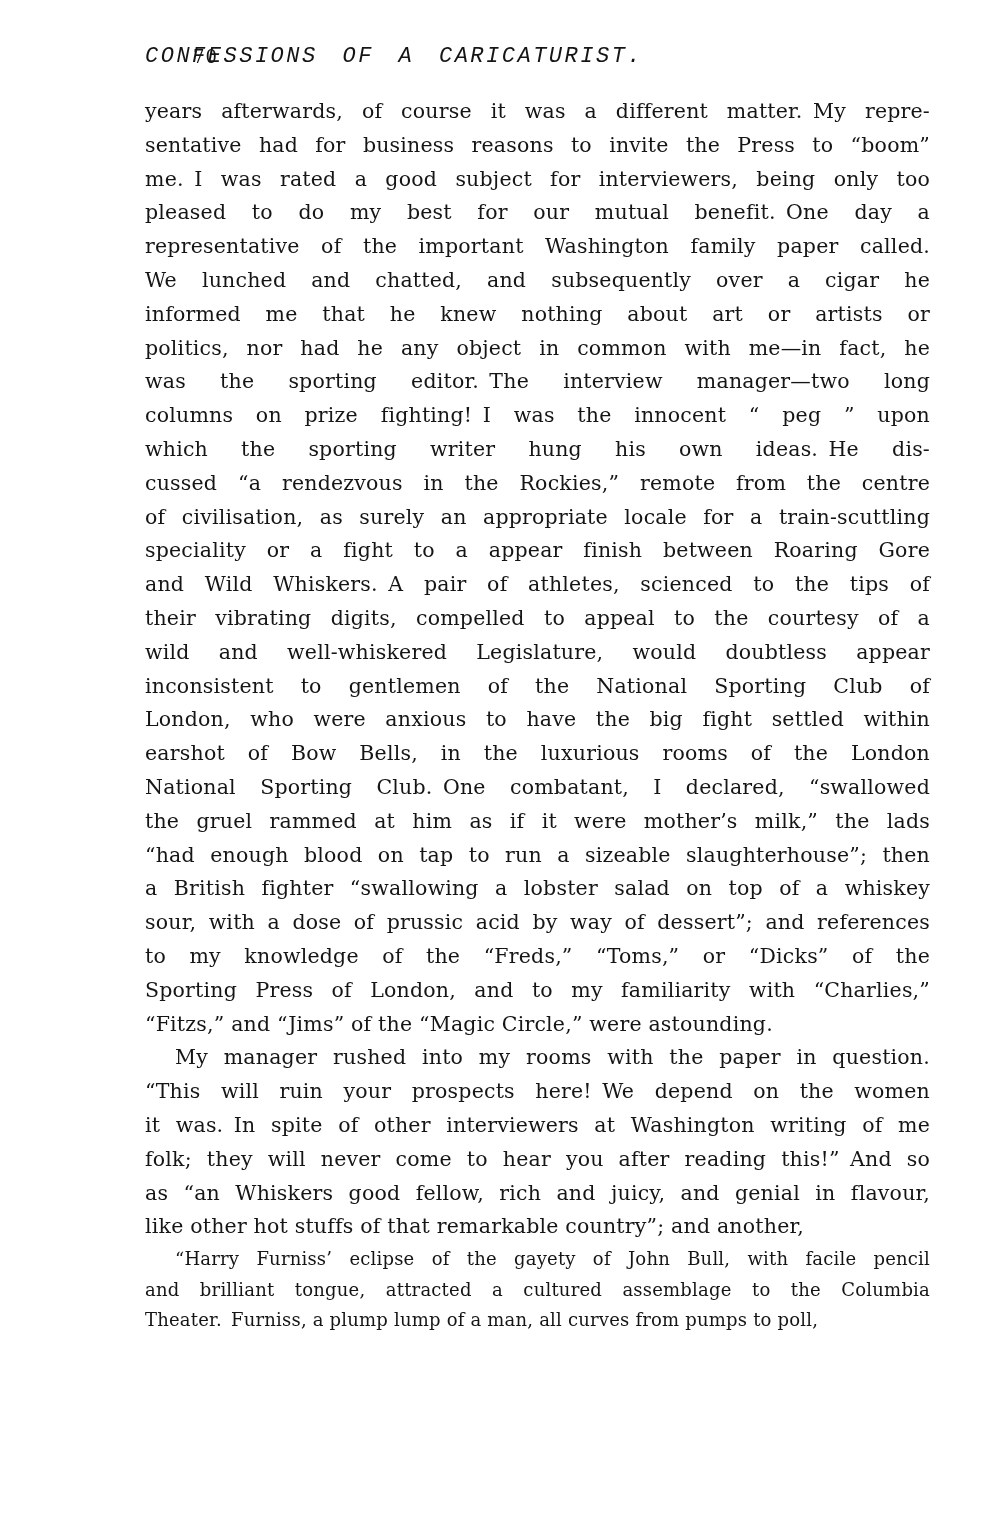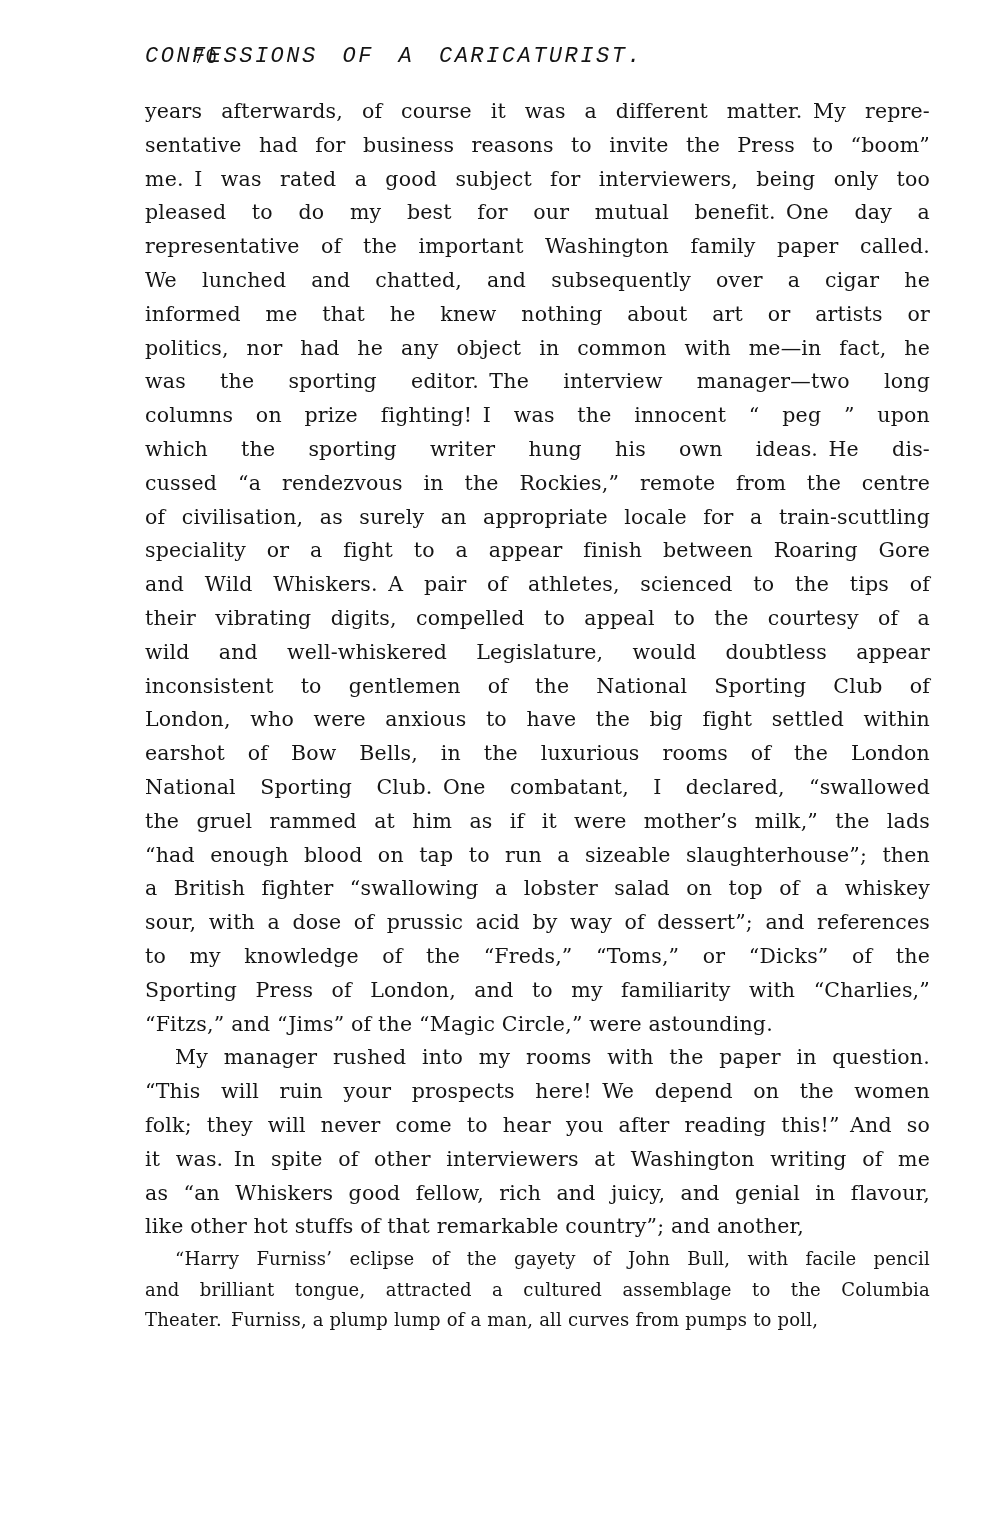--- a/index.html
+++ b/index.html
@@ -98,21 +98,21 @@
       <div class="line body">National Sporting Club. One combatant, I declared, “swallowed</div>
       <div class="line body">the gruel rammed at him as if it were mother’s milk,” the lads</div>
       <div class="line body">“had enough blood on tap to run a sizeable slaughterhouse”; then</div>
       <div class="line body">a British fighter “swallowing a lobster salad on top of a whiskey</div>
       <div class="line body">sour, with a dose of prussic acid by way of dessert”; and references</div>
       <div class="line body">to my knowledge of the “Freds,” “Toms,” or “Dicks” of the</div>
       <div class="line body">Sporting Press of London, and to my familiarity with “Charlies,”</div>
       <div class="line body last">“Fitzs,” and “Jims” of the “Magic Circle,” were astounding.</div>
       <div class="line body indent">My manager rushed into my rooms with the paper in question.</div>
       <div class="line body">“This will ruin your prospects here! We depend on the women</div>
+      <div class="line body">it was. In spite of other interviewers at Washington writing of me</div>
       <div class="line body">folk; they will never come to hear you after reading this!” And so</div>
-      <div class="line body">it was. In spite of other interviewers at Washington writing of me</div>
       <div class="line body">as “an Whiskers good fellow, rich and juicy, and genial in flavour,</div>
       <div class="line body last">like other hot stuffs of that remarkable country”; and another,</div>
       <div class="line footnote indent gap">“Harry Furniss’ eclipse of the gayety of John Bull, with facile pencil</div>
       <div class="line footnote">and brilliant tongue, attracted a cultured assemblage to the Columbia</div>
       <div class="line footnote last">Theater. Furniss, a plump lump of a man, all curves from pumps to poll,</div>
     </div>
 </div>
 
 </body></html>

